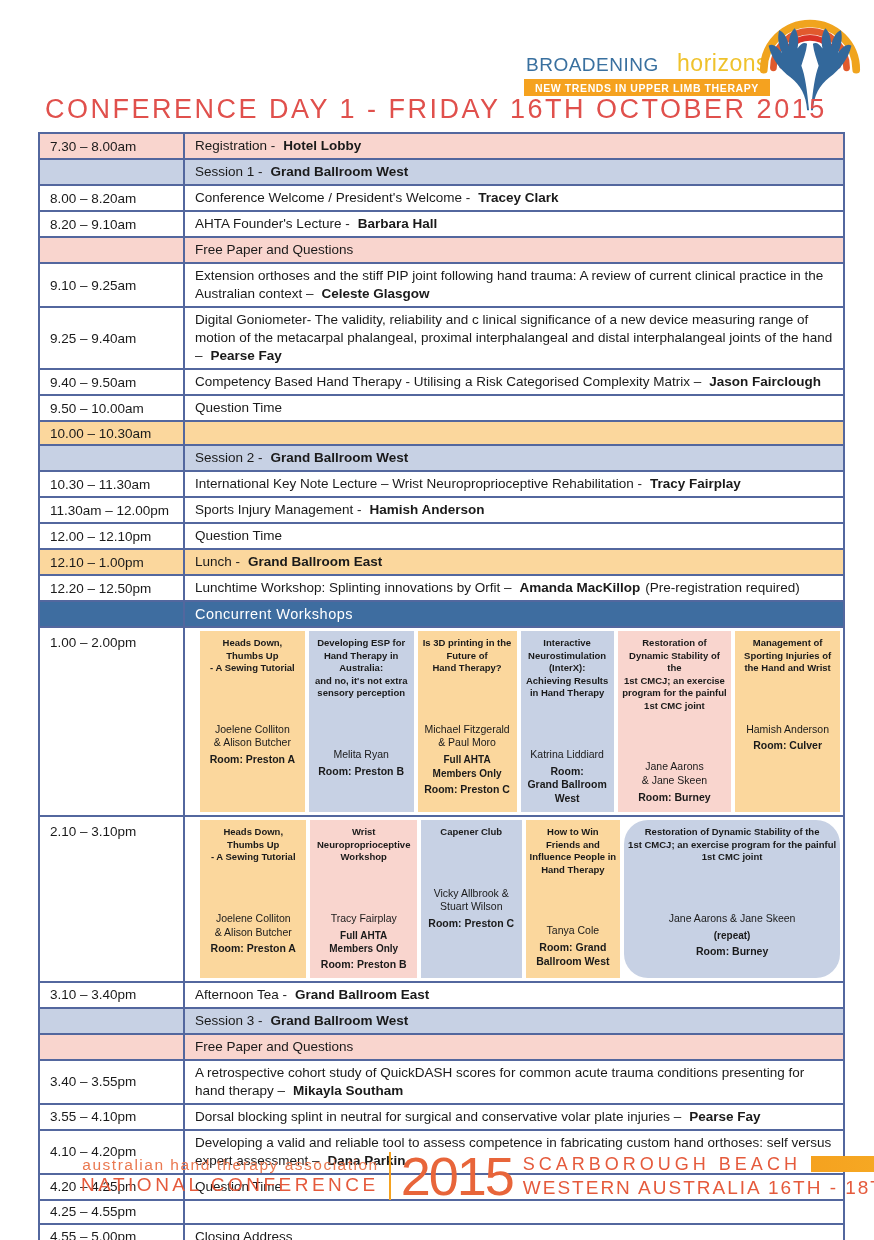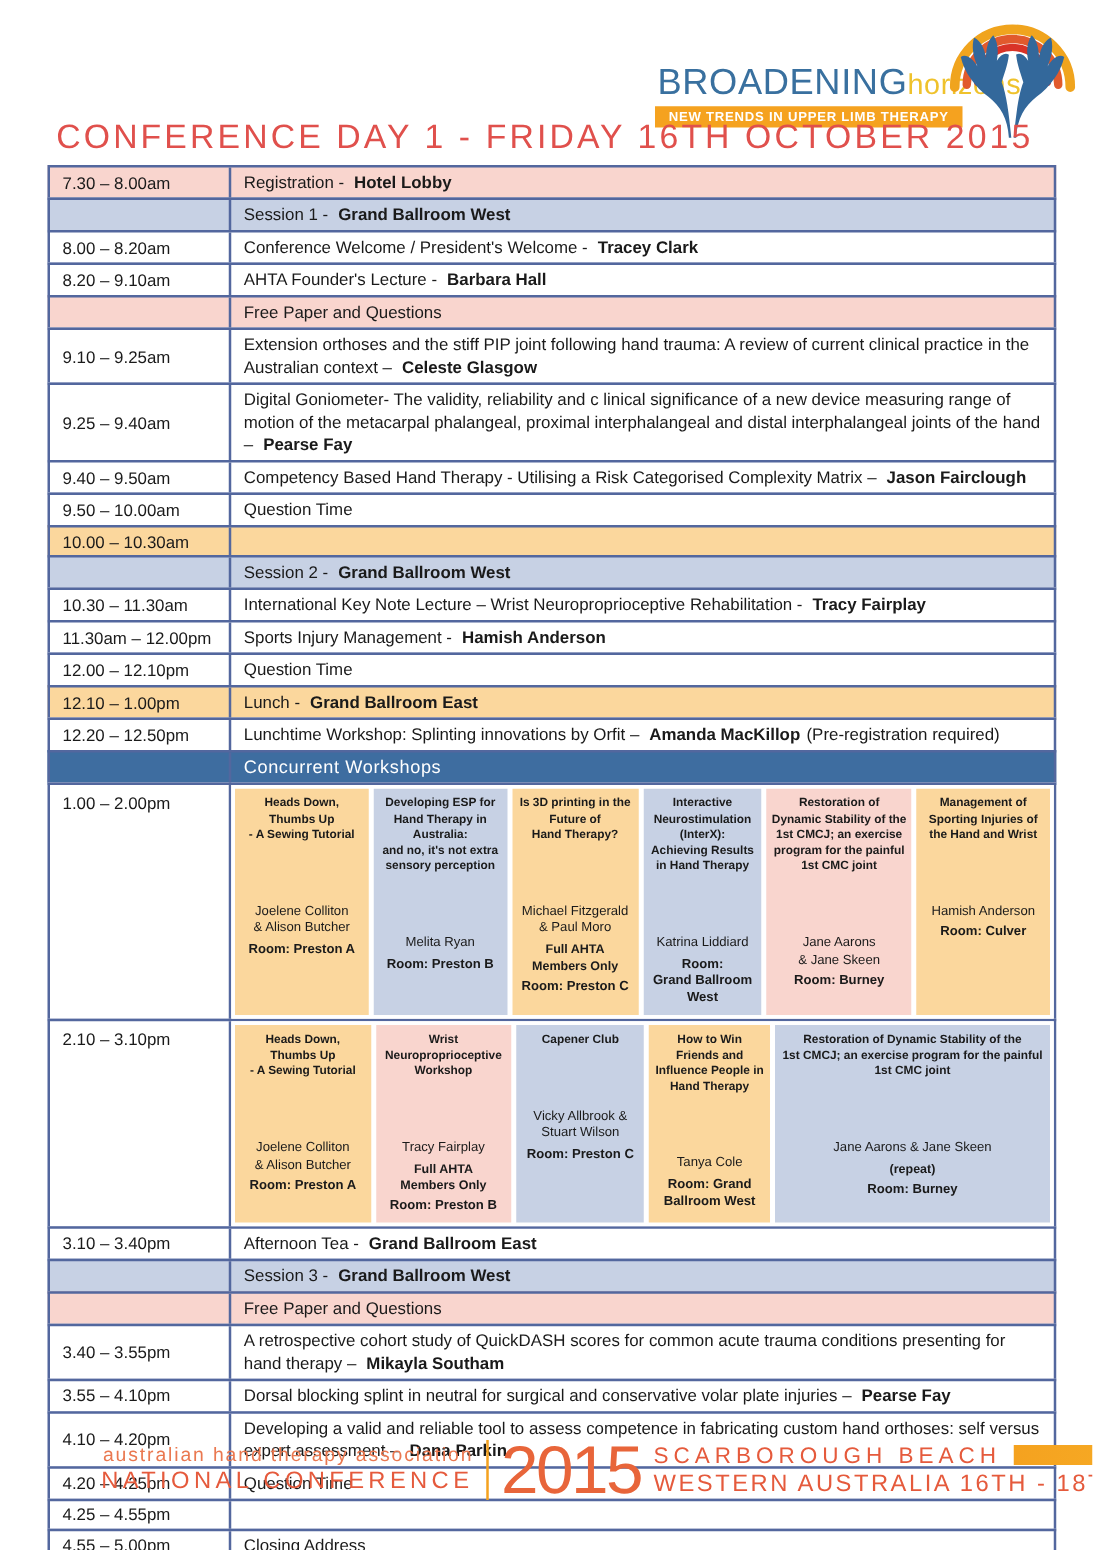--- a/index.html
+++ b/index.html
@@ -3,21 +3,21 @@
 <meta charset="utf-8">
 <style>
   html,body { margin:0; padding:0; background:#fff; }
   .page {
     position:relative; width:874px; height:1240px; overflow:hidden;
     background:#fff; font-family:"Liberation Sans", sans-serif; color:#1a1a1a;
   }
   
   .tagline { position:absolute; top:50px; left:524px; width:246px; }
   .tagline-words { display:flex; justify-content:space-between; align-items:baseline; padding:0 2px 2px 2px; }
-  .tagline-main { font-size:29px; font-weight:500; color:var(--brand_blue); letter-spacing:0.5px; }
+  .tagline-main { font-size:19px; font-weight:500; color:var(--brand_blue); letter-spacing:0.5px; }
   .tagline-accent { font-size:23px; font-weight:500; color:var(--accent_yellow); letter-spacing:0.5px; }
   .tagline-bar { background:var(--bar_orange); color:#fff; font-size:10.5px; font-weight:700;
     letter-spacing:0.6px; text-align:center; padding:2.5px 0 2.5px 0; }
   .logo { position:absolute; top:10px; left:752px; width:116px; height:104px; }
   
   .page-title { position:absolute; top:94px; left:45px; font-size:27px; font-weight:500;
     color:var(--title_red); letter-spacing:2.5px; white-space:nowrap; }
   
   .schedule { position:absolute; top:134px; left:38px; width:807px; }
   .row { display:flex; border:2px solid var(--border); margin-top:-2px; background:#fff; min-height:22px; }
@@ -28,21 +28,21 @@
     display:block; align-self:center; }
   .speaker { font-weight:700; margin-left:8px; }
   .suffix { margin-left:5px; }
   .bg-pink  { background:var(--pink); }
   .bg-blue  { background:var(--blue); }
   .bg-orange{ background:var(--orange); }
   .bg-white { background:#ffffff; }
   .bg-navy  { background:var(--navy); }
   .bg-navy .event-cell { color:#fff; font-size:14.5px; letter-spacing:0.5px; }
   
-  .row-ws { min-height:134px; }
+  .row-ws { min-height:134px;gap:12px; }
   .ws-area { flex:1; display:flex; gap:4px; padding:3px; background:#fff; }
   .ws-cell { box-sizing:border-box; padding:6px 3px; text-align:center; font-size:9.5px;
     line-height:1.32; white-space:pre-line; overflow:hidden; }
   .ws-title  { font-weight:700; margin-bottom:4px; }
   .ws-people { font-size:10.5px; margin-bottom:3px;margin-top:48px; }
   .ws-note   { font-weight:700; font-size:10px; margin-bottom:3px; }
   .ws-room   { font-weight:700; font-size:10.5px; }
   
   .footer { position:absolute; top:1152px; left:45px; width:800px; display:flex;
     align-items:center; gap:10px; color:var(--footer_orange); }
@@ -197,21 +197,21 @@
 Neuroproprioceptive
 Workshop</div><div class="ws-people">Tracy Fairplay</div><div class="ws-note">Full AHTA
 Members Only</div><div class="ws-room">Room: Preston B</div></div>
           <div class="ws-cell bg-blue" style="flex: 16 16 0px;"><div class="ws-title">Capener Club</div><div class="ws-people">Vicky Allbrook &amp;
 Stuart Wilson</div><div class="ws-room">Room: Preston C</div></div>
           <div class="ws-cell bg-orange" style="flex: 15 15 0px;"><div class="ws-title">How to Win
 Friends and
 Influence People in
 Hand Therapy</div><div class="ws-people">Tanya Cole</div><div class="ws-room">Room: Grand
 Ballroom West</div></div>
-          <div class="ws-cell bg-blue" style="flex: 35.5 35.5 0px;"><div class="ws-title">Restoration of Dynamic Stability of the
+          <div class="ws-cell bg-blue" style="flex: 35.5 35.5 0px; border-radius: 24px;"><div class="ws-title">Restoration of Dynamic Stability of the
 1st CMCJ; an exercise program for the painful
 1st CMC joint</div><div class="ws-people">Jane Aarons &amp; Jane Skeen</div><div class="ws-note">(repeat)</div><div class="ws-room">Room: Burney</div></div>
         </div>
       </div>
       <div class="row bg-white">
         <div class="time-cell">3.10 – 3.40pm</div>
         <div class="event-cell"><span>Afternoon Tea -</span><span class="speaker">Grand Ballroom East</span></div>
       </div>
       <div class="row bg-blue">
         <div class="time-cell"></div>

